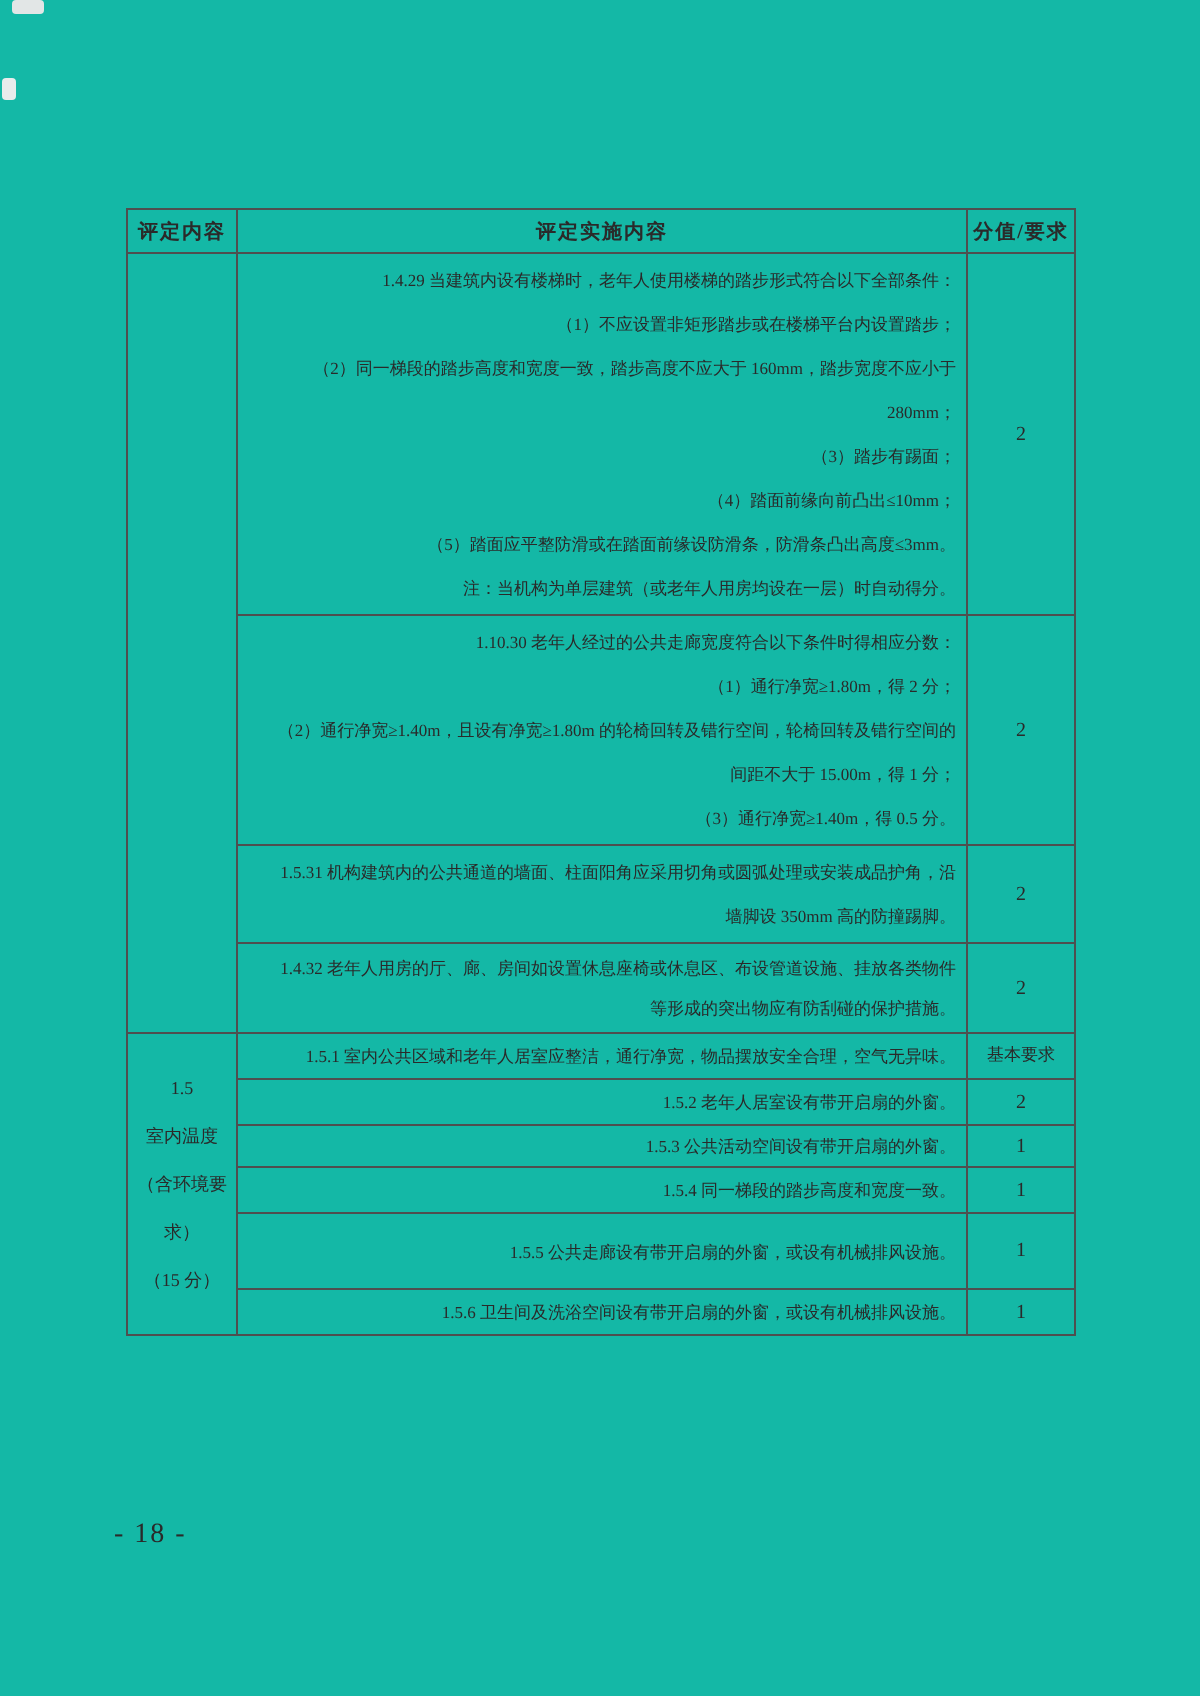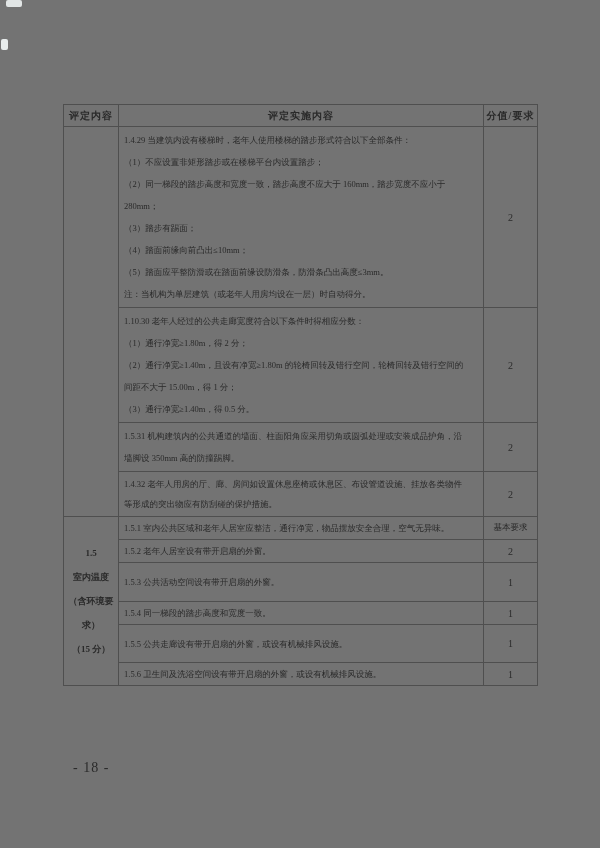--- a/index.html
+++ b/index.html
@@ -6,21 +6,21 @@
   html, body {
     width: 600px; height: 848px;
     background: #fdfdfc;
     font-family: "Liberation Serif", "DejaVu Serif", serif;
     color: #2a2a2a;
     position: relative;
     overflow: hidden;
   }
   .page {
     position: absolute; inset: 0;
-    background: #737373;
+    background: #14b8a6;
   }
   
   .artifact-1 {
     position: absolute; left: 6px; top: 0px;
     width: 16px; height: 7px;
     background: #e2e6e6; border-radius: 2px;
   }
   .artifact-2 {
     position: absolute; left: 1px; top: 39px;
     width: 7px; height: 11px;
@@ -41,44 +41,43 @@
     font-weight: bold;
     text-align: center;
     height: 22px;
     letter-spacing: 1px;
   }
   .content-cell {
     font-size: 8.5px;
     padding: 2px 5px;
     white-space: pre-line;
     line-height: 22px;
-    text-align: left;
+    text-align: right;
     overflow: hidden;
   }
   .content-cell.lh-20 { line-height: 20px; margin-left: 29px; }
   .content-cell.single { line-height: 12px; white-space: nowrap; }
   .score-cell {
     font-size: 10px;
     text-align: center;
     white-space: nowrap;
     overflow: hidden;
   }
   .score-cell.small { font-size: 8.5px; letter-spacing: 0; }
   .label-cell {
     font-size: 9px;
     text-align: center;
     white-space: pre-line;
     line-height: 24px;
     padding: 0 2px;
     overflow: hidden;
-    font-weight: bold;
   }
   .page-number {
     position: absolute;
-    left: 73px; top: 760px;
+    left: 57px; top: 760px;
     font-size: 14px;
     letter-spacing: 1px;
   }
 </style>
 </head>
 <body>
 
 <div class="page">
 
   <span class="artifact-1"></span>
@@ -139,21 +138,21 @@
 （15 分）</td>
       <td class="content-cell single">1.5.1 室内公共区域和老年人居室应整洁，通行净宽，物品摆放安全合理，空气无异味。</td>
       <td class="score-cell small">基本要求</td>
     </tr>
 
     <tr style="height:23px">
       <td class="content-cell single">1.5.2 老年人居室设有带开启扇的外窗。</td>
       <td class="score-cell">2</td>
     </tr>
 
-    <tr style="height:39px">
+    <tr style="height:21px">
       <td class="content-cell single">1.5.3 公共活动空间设有带开启扇的外窗。</td>
       <td class="score-cell">1</td>
     </tr>
 
     <tr style="height:23px">
       <td class="content-cell single">1.5.4 同一梯段的踏步高度和宽度一致。</td>
       <td class="score-cell">1</td>
     </tr>
 
     <tr style="height:38px">

